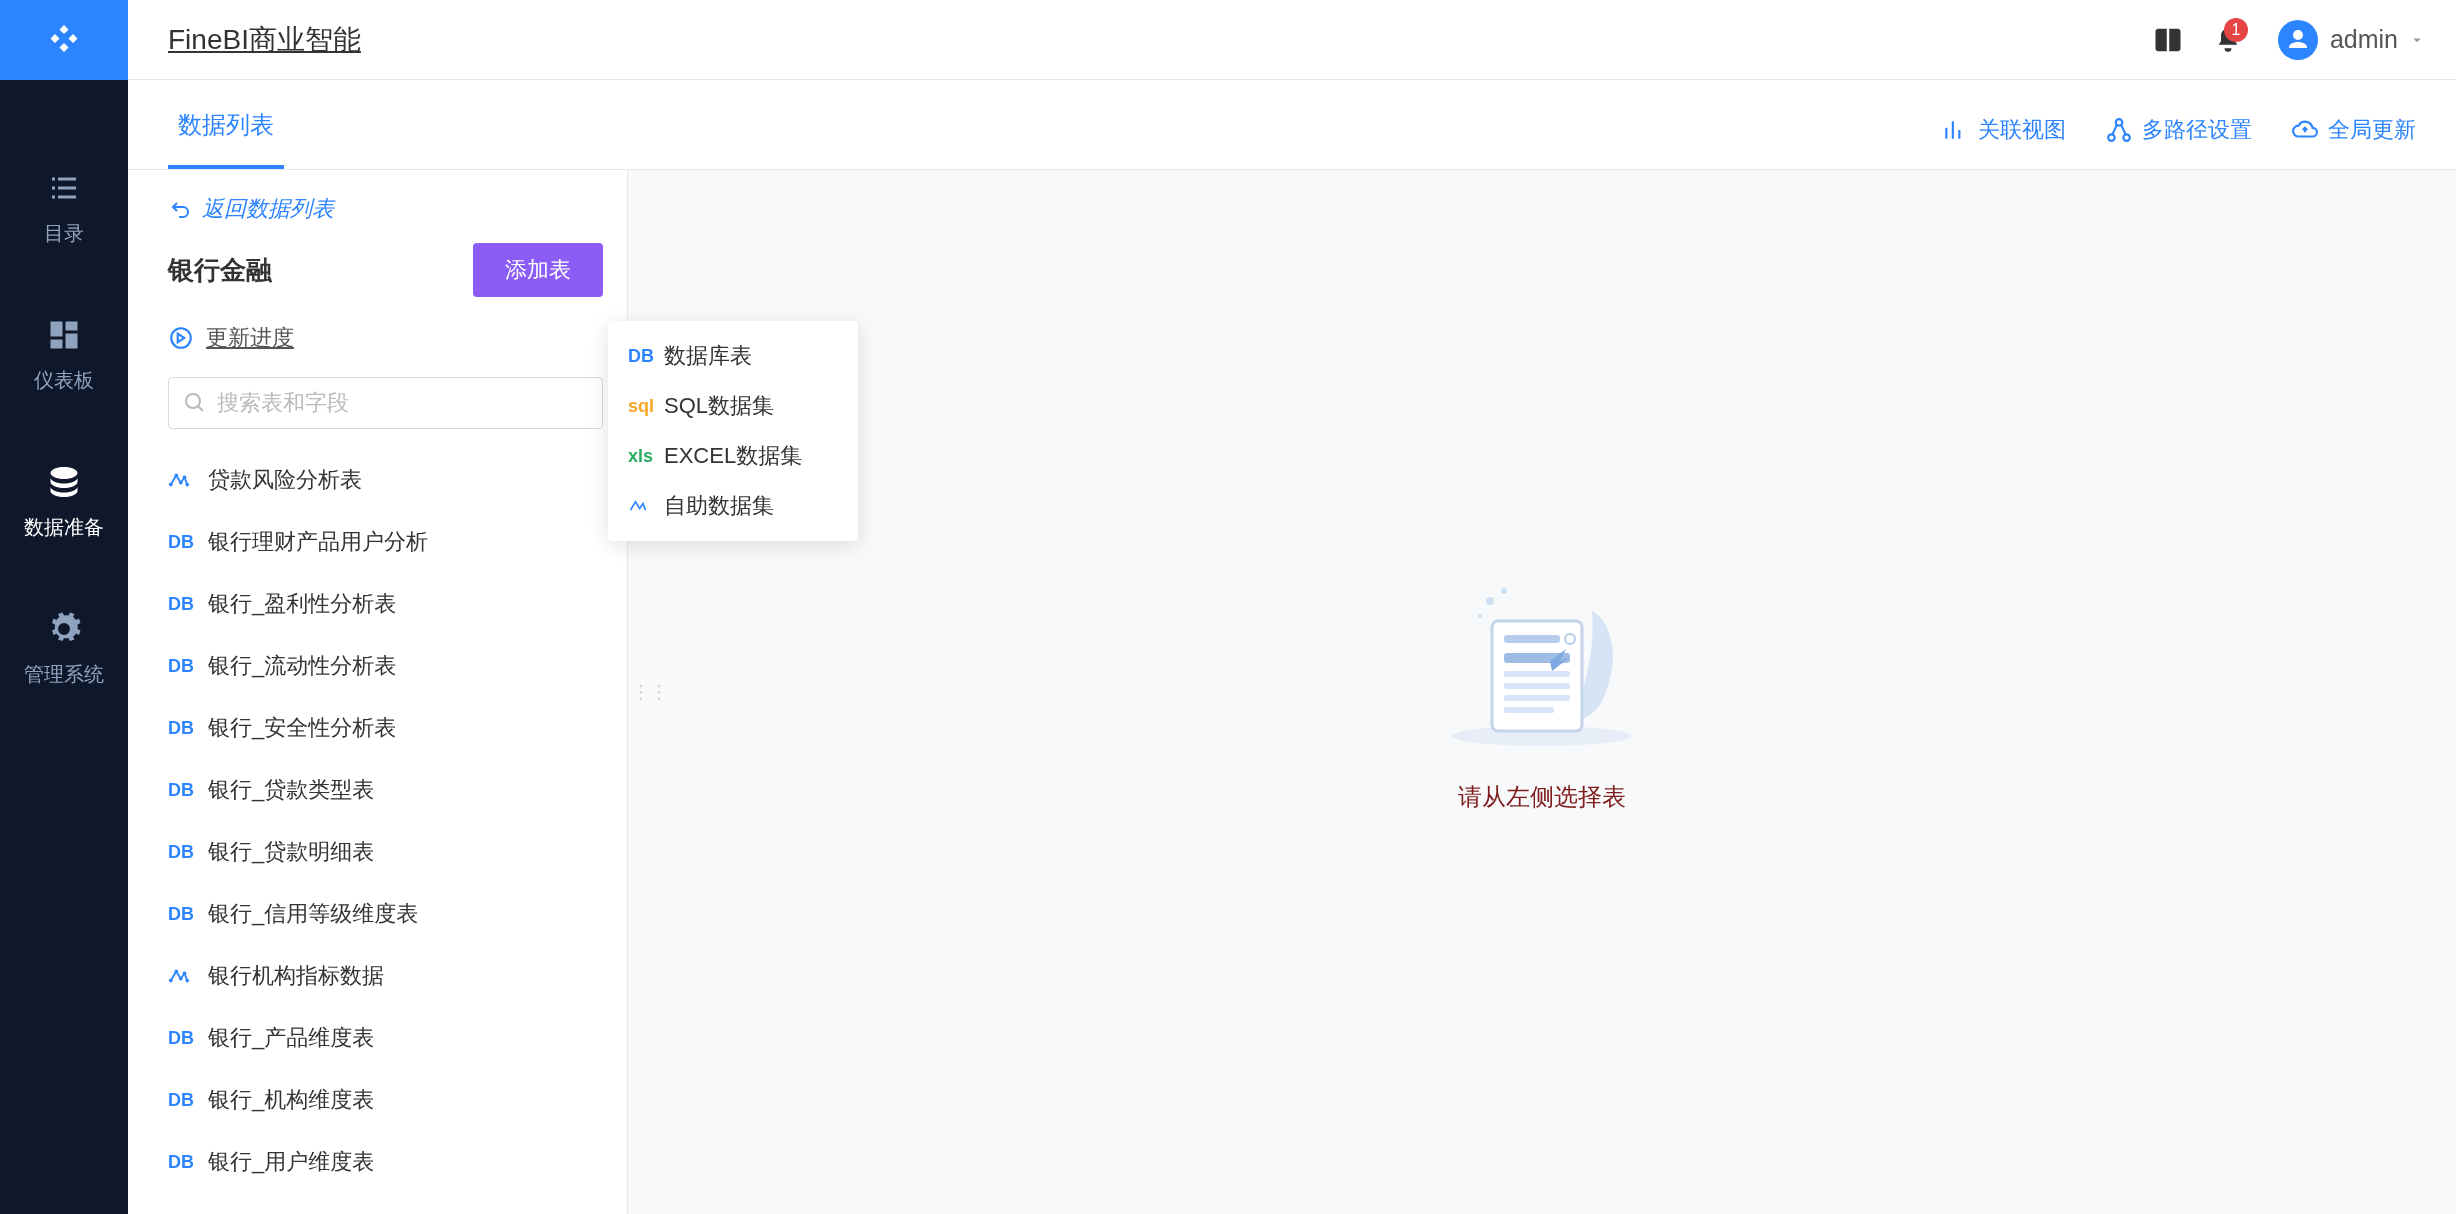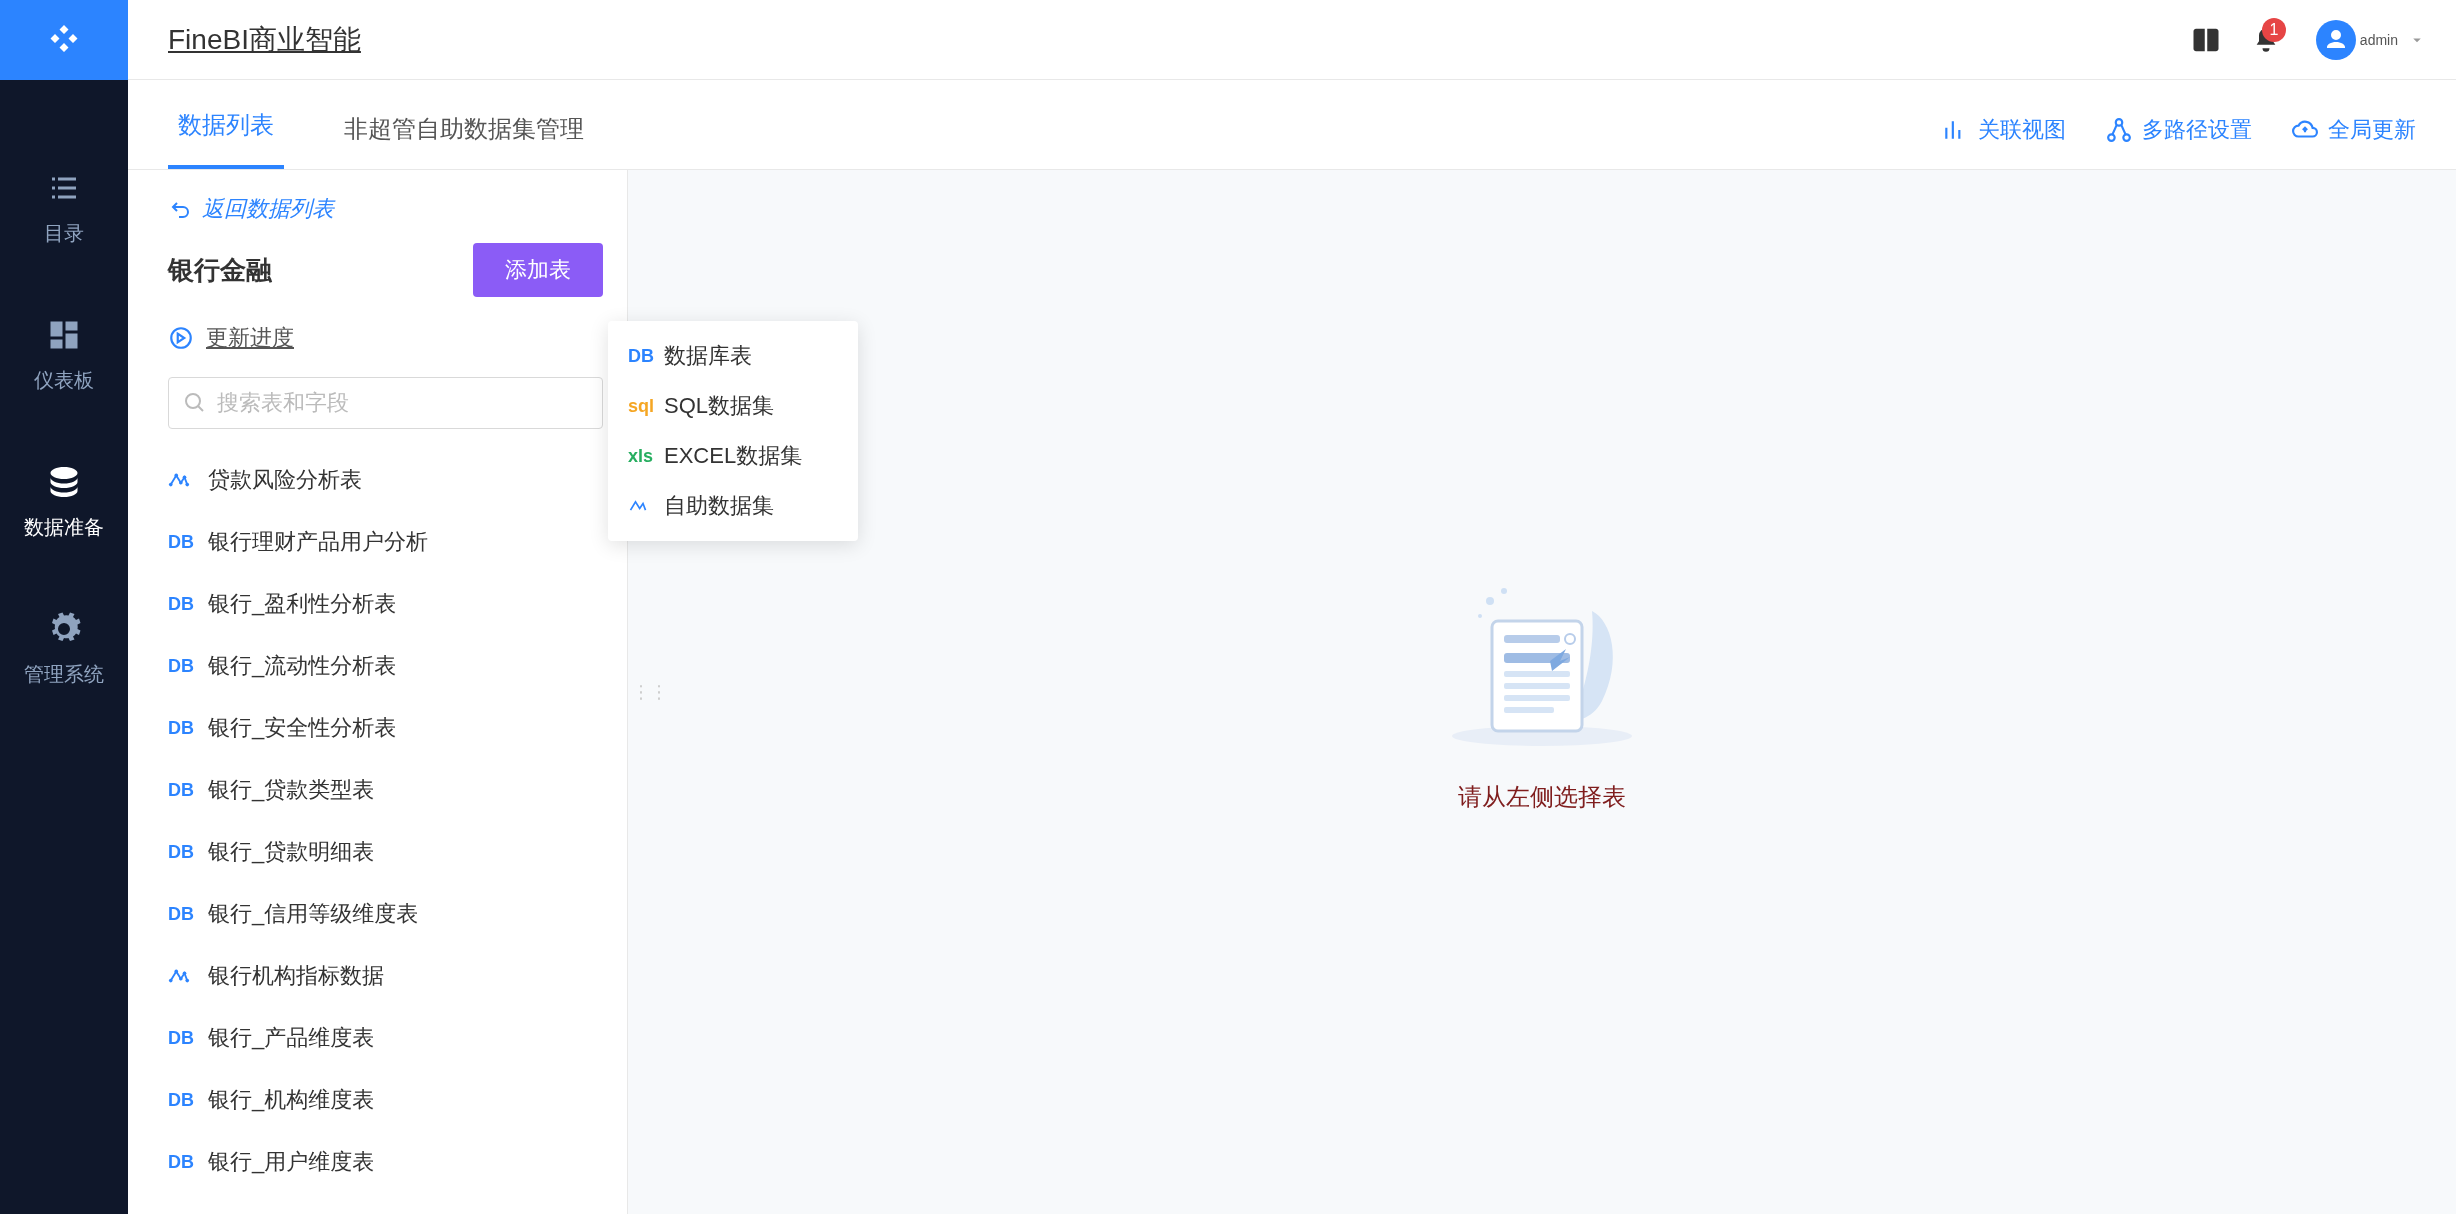--- a/index.html
+++ b/index.html
@@ -7,21 +7,21 @@
 
 
 .topbar { height:80px; display:flex; align-items:center; border-bottom:1px solid #e8e8e8; }
 .logo-block { width:128px; height:80px; background:#2c84ff; display:flex; align-items:center; justify-content:center; color:#fff; }
 .app-title { margin-left:40px; font-size:28px; color:#333; font-weight:500;text-decoration:underline; }
 .topbar-spacer { flex:1; }
 .topbar-icon { width:60px; height:80px; display:flex; align-items:center; justify-content:center; color:#333; cursor:pointer; position:relative; }
 .notif-badge { position:absolute; top:18px; right:10px; background:#e64545; color:#fff; font-size:16px; width:24px; height:24px; border-radius:12px; display:flex; align-items:center; justify-content:center; }
 .user-block { display:flex; align-items:center; margin-left:20px; margin-right:30px; cursor:pointer; }
 .avatar { width:40px; height:40px; border-radius:20px; background:#2c84ff; display:flex; align-items:center; justify-content:center; color:#fff; }
-.user-name { margin-left:4px; color:#555; font-size:14px; }
+.user-name { margin-left:12px; color:#555; font-size:25px; }
 .chevron { margin-left:10px; color:#999; }
 
 
 .shell { display:flex; height:1134px; }
 
 
 .sidenav { width:128px; background:#0f172a; display:flex; flex-direction:column; align-items:center; padding-top:60px; }
 .sidenav-item { width:128px; display:flex; flex-direction:column; align-items:center; justify-content:center; color:#8fa3bf; font-size:20px; cursor:pointer; padding:30px 0 40px 0; }
 .sidenav-item.active { color:#fff; }
 .sidenav-item .icon { margin-bottom:14px; }
@@ -143,21 +143,20 @@
             <path fill="currentColor" d="M12 8a4 4 0 100 8 4 4 0 000-8zm9 4l2 1-1 3-2-1a8 8 0 01-2 2l1 2-3 1-1-2a8 8 0 01-3 0l-1 2-3-1 1-2a8 8 0 01-2-2l-2 1-1-3 2-1a8 8 0 010-3l-2-1 1-3 2 1a8 8 0 012-2l-1-2 3-1 1 2a8 8 0 013 0l1-2 3 1-1 2a8 8 0 012 2l2-1 1 3-2 1a8 8 0 010 3z"></path>
           </svg>
       </span>
       <span>管理系统</span>
     </div>
   </div>
 
   <div class="content">
     <div class="tabbar">
       <div class="tab active">数据列表</div>
-      <div class="tab">非超管自助数据集管理</div>
       <div class="tabbar-spacer"></div>
       <div class="tabbar-action">
         <span class="icon">
           <svg width="26" height="26" viewBox="0 0 24 24">
               <path fill="none" stroke="#2c84ff" stroke-width="2" d="M4 20V10m6 10V4m6 16v-8"></path>
             </svg>
         </span>
         <span>关联视图</span>
       </div>
       <div class="tabbar-action">

